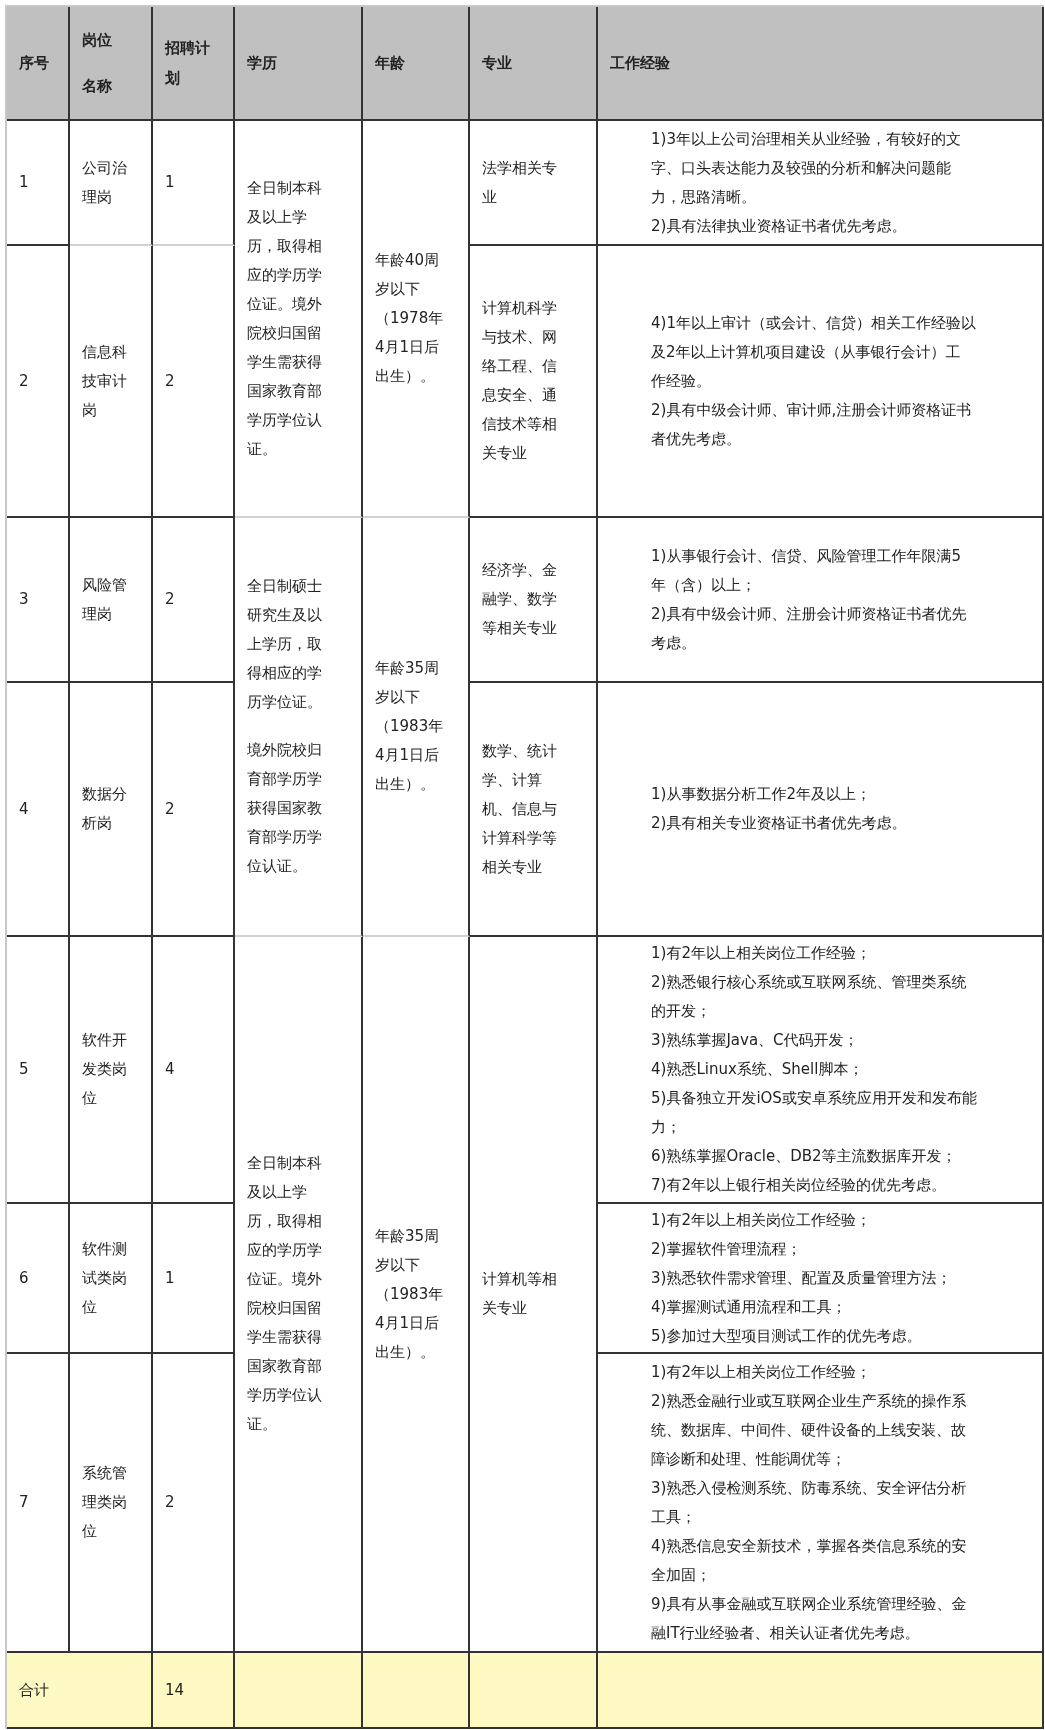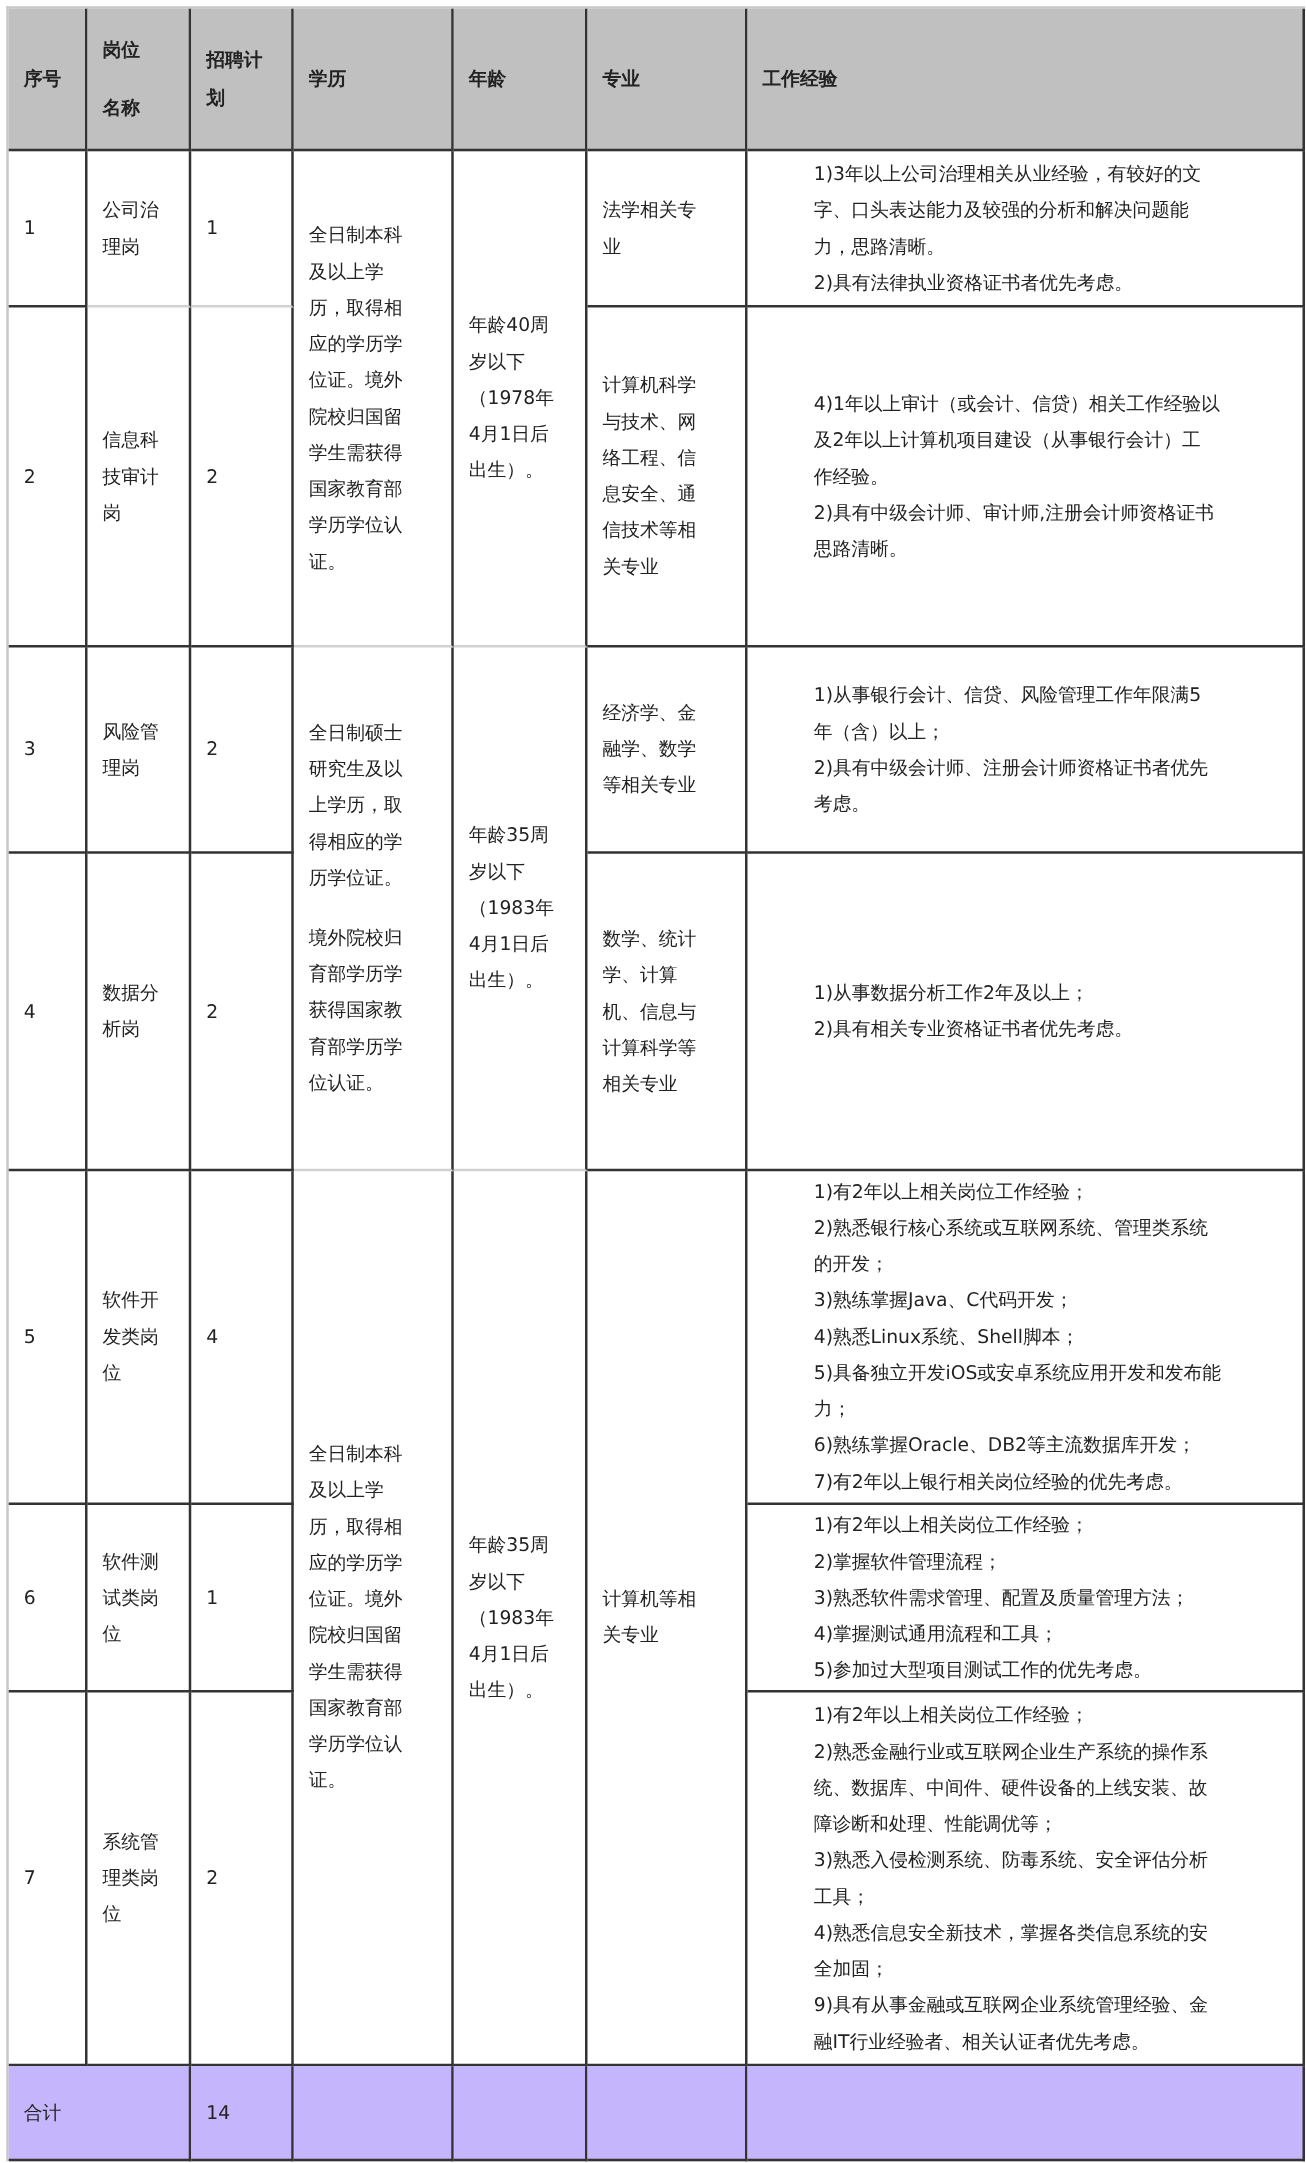--- a/index.html
+++ b/index.html
@@ -31,21 +31,21 @@
   table.recruit th {
     background: #c0c0c0;
     font-weight: bold;
   }
   .light-bottom { border-bottom-color: #d2d2d2 !important; }
   td.exp { padding-left: 53px !important; padding-right: 2px !important; margin-top: 12px; }
   .line { display: block; white-space: nowrap; }
   .hdr-name .line { line-height: 46px; }
   .hdr-count .line { line-height: 30px; }
   .para-gap { margin-top: 19px; }
-  tr.total td { background: #c4b5fd; }
+  tr.total td { background: #fef9c3; }
   tr.h-head { height: 114px; }
   tr.h-r1 { height: 125px; }
   tr.h-r2 { height: 272px; }
   tr.h-r3 { height: 165px; }
   tr.h-r4 { height: 254px; }
   tr.h-r5 { height: 267px; }
   tr.h-r6 { height: 150px; }
   tr.h-r7 { height: 299px; }
   tr.h-total { height: 76px; }
 </style>
@@ -132,21 +132,21 @@
       <span class="line">络工程、信</span>
       <span class="line">息安全、通</span>
       <span class="line">信技术等相</span>
       <span class="line">关专业</span>
     </td>
     <td class="exp">
       <span class="line">4)1年以上审计（或会计、信贷）相关工作经验以</span>
       <span class="line">及2年以上计算机项目建设（从事银行会计）工</span>
       <span class="line">作经验。</span>
       <span class="line">2)具有中级会计师、审计师,注册会计师资格证书</span>
-      <span class="line">思路清晰。</span>
+      <span class="line">者优先考虑。</span>
     </td>
   </tr>
 
   <tr class="h-r3">
     <td>3</td>
     <td>
       <span class="line">风险管</span>
       <span class="line">理岗</span>
     </td>
     <td>2</td>

